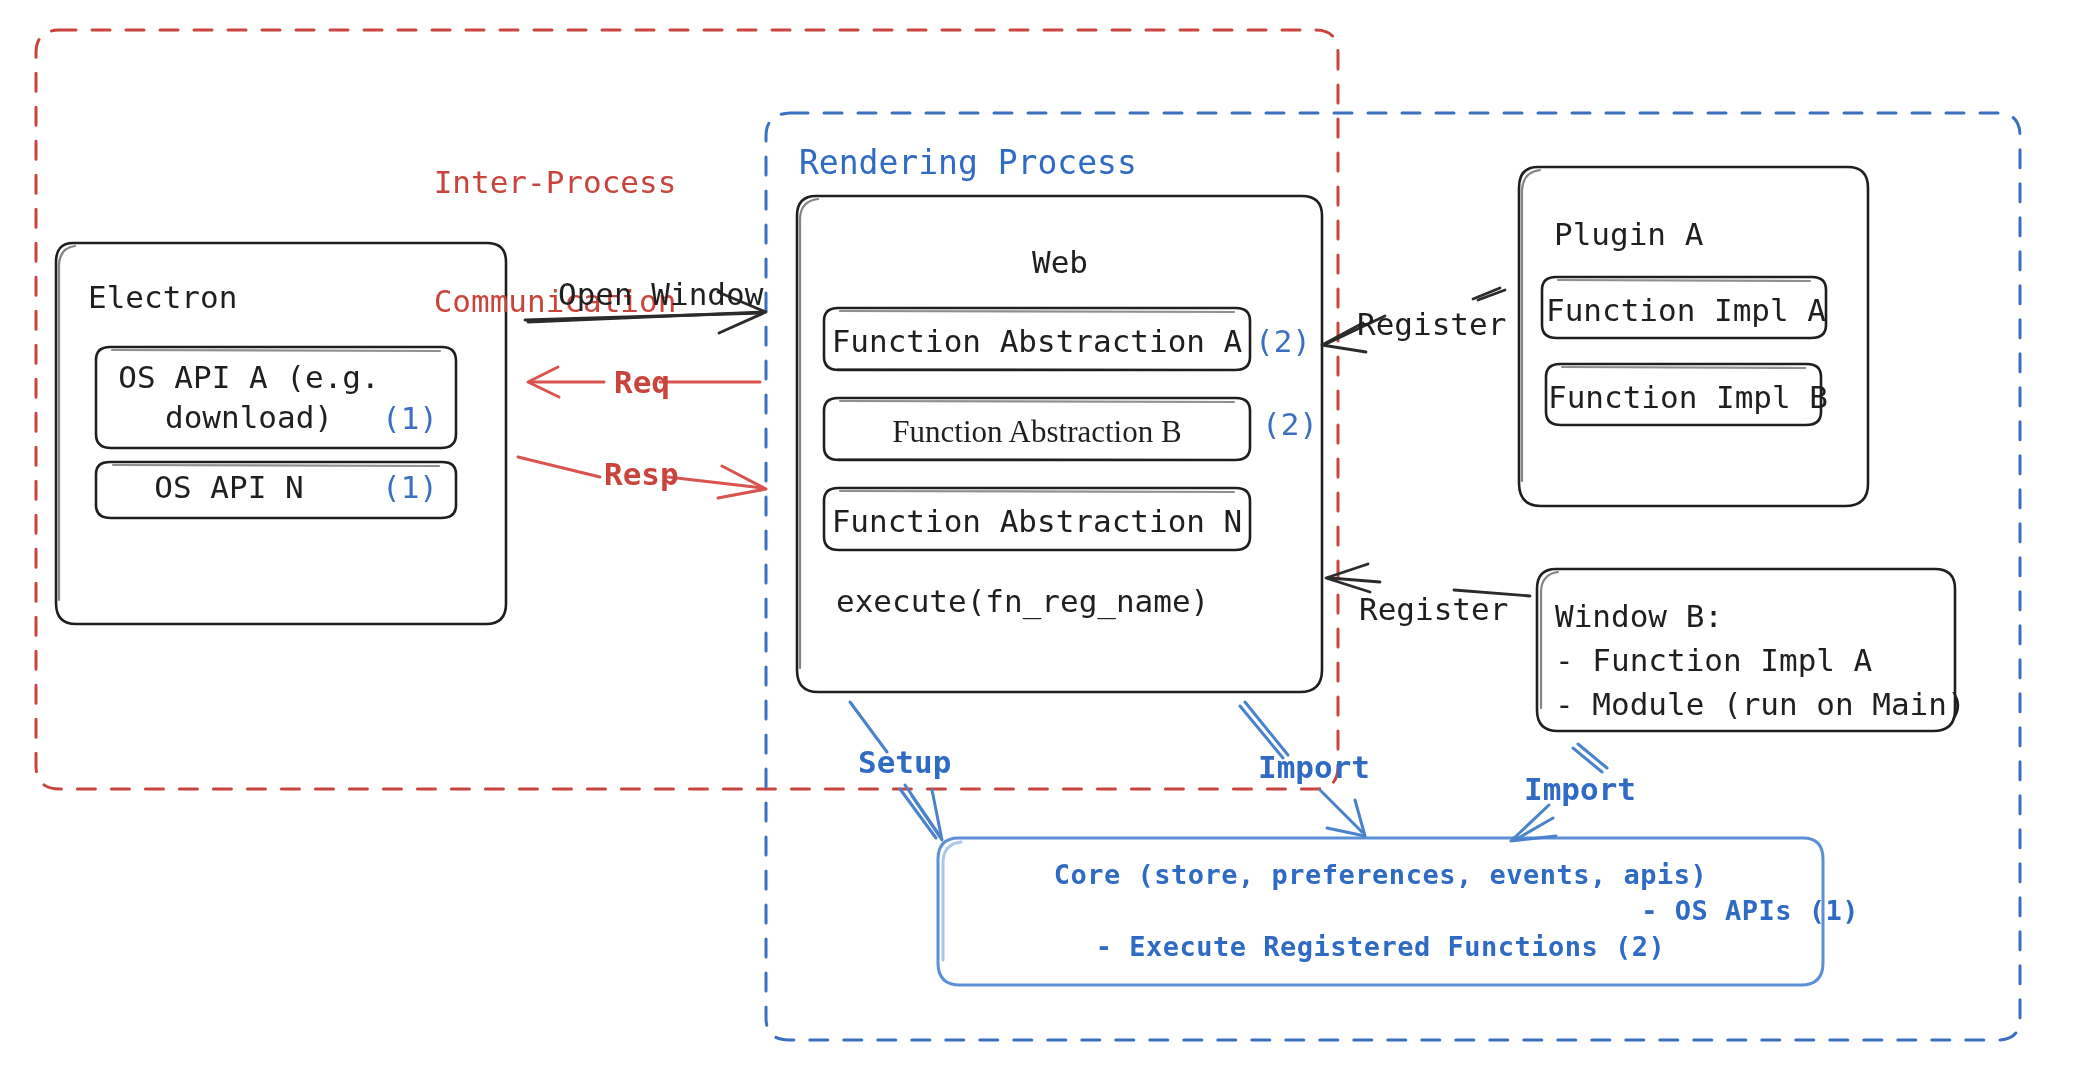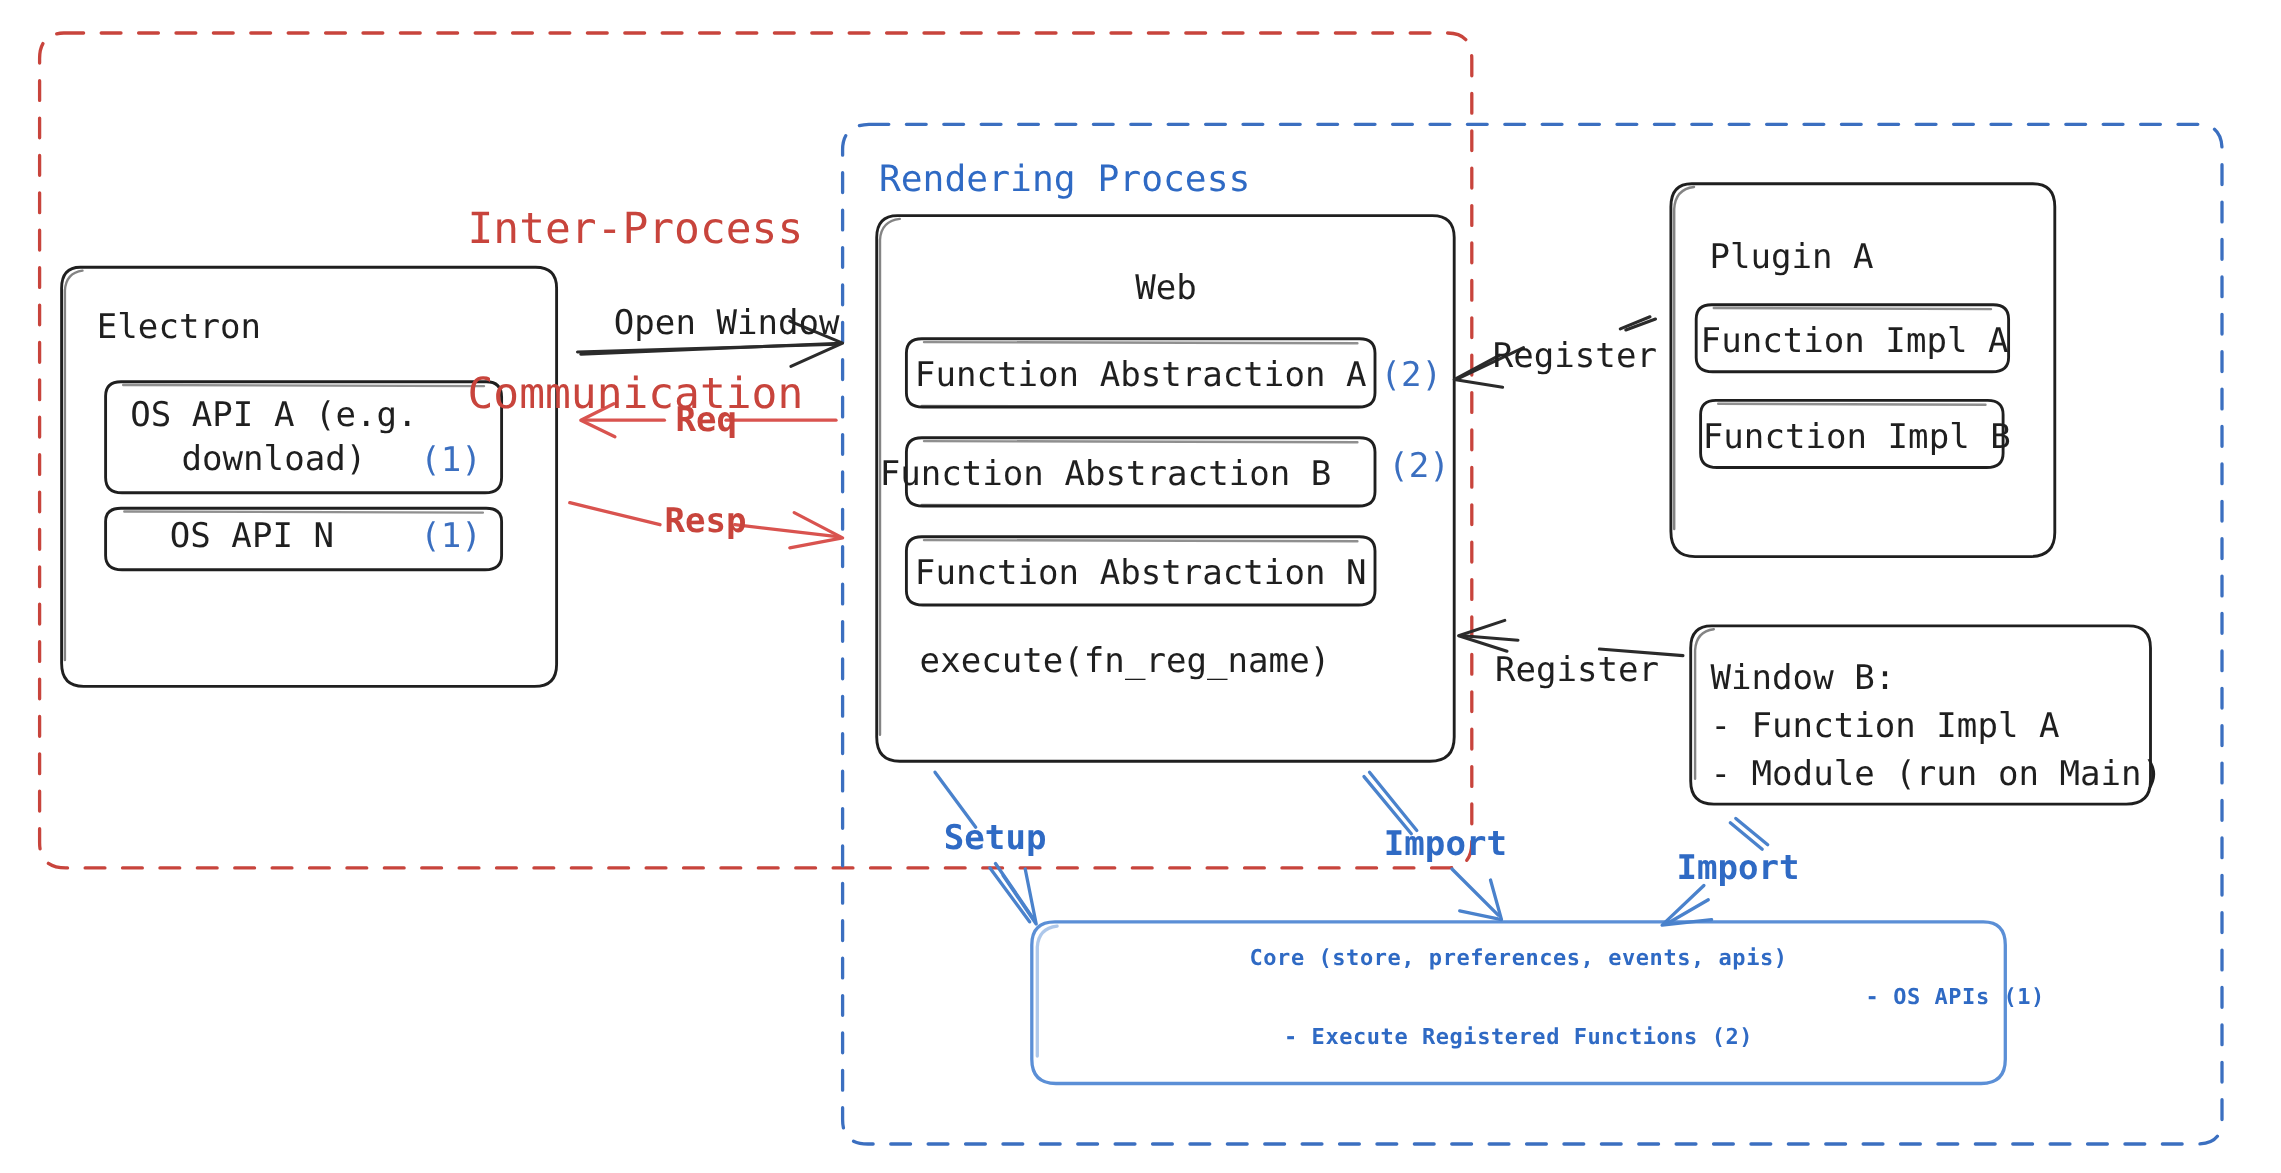--- a/index.html
+++ b/index.html
@@ -30,25 +30,25 @@
     white-space: pre;
     line-height: 1.28;
     color: #1f1f1f;
     font-family: "DejaVu Sans Mono", "Liberation Mono", monospace;
   }
   .ctr { text-align: center; }
   .red  { color: #c8443c; }
   .blue { color: #3b6fc0; }
   .blue-strong { color: #2f6ac4; }
   .blue-core { color: #2f6ac4; font-weight: bold; }
-  .t-title { font-size: 39px; }
+  .t-title { font-size: 31px; }
   .t-node  { font-size: 31px; }
   .t-edge  { font-size: 31px; }
   .t-badge { font-size: 31px; }
-  .t-core  { font-size: 20px; letter-spacing: .5px; }
+  .t-core  { font-size: 27px; letter-spacing: .5px; }
   .t-proc  { font-size: 33px; }
   .bold { font-weight: bold; }
 </style>
 </head>
 <body>
 
 <div id="stage">
 
   <svg class="layer" viewBox="0 0 2074 1066">
     <defs>
@@ -199,21 +199,21 @@
   <div class="lbl t-badge blue" style="left:382px; top:399px;">(1)</div>
 
   <div class="lbl t-node ctr" style="left:104px; top:468px; width:250px;">OS API N</div>
   <div class="lbl t-badge blue" style="left:382px; top:468px;">(1)</div>
 
   <div class="lbl t-node ctr" style="left:900px; top:243px; width:320px;">Web</div>
 
   <div class="lbl t-node ctr" style="left:828px; top:322px; width:418px;">Function Abstraction A</div>
   <div class="lbl t-badge blue" style="left:1255px; top:322px;">(2)</div>
 
-  <div class="lbl t-node ctr" style="left:796px; top:412px; width:418px;">Function Abstraction B</div>
+  <div class="lbl t-node ctr" style="left:828px; top:412px; width:418px;font-family:Liberation Serif, serif;">Function Abstraction B</div>
   <div class="lbl t-badge blue" style="left:1262px; top:405px;">(2)</div>
 
   <div class="lbl t-node ctr" style="left:828px; top:502px; width:418px;">Function Abstraction N</div>
 
   <div class="lbl t-node" style="left:836px; top:582px;">execute(fn_reg_name)</div>
 
   <div class="lbl t-node" style="left:1554px; top:215px;text-align:right;">Plugin A</div>
   <div class="lbl t-node ctr" style="left:1546px; top:291px; width:276px;">Function Impl A</div>
   <div class="lbl t-node ctr" style="left:1548px; top:378px; width:270px;">Function Impl B</div>
 

